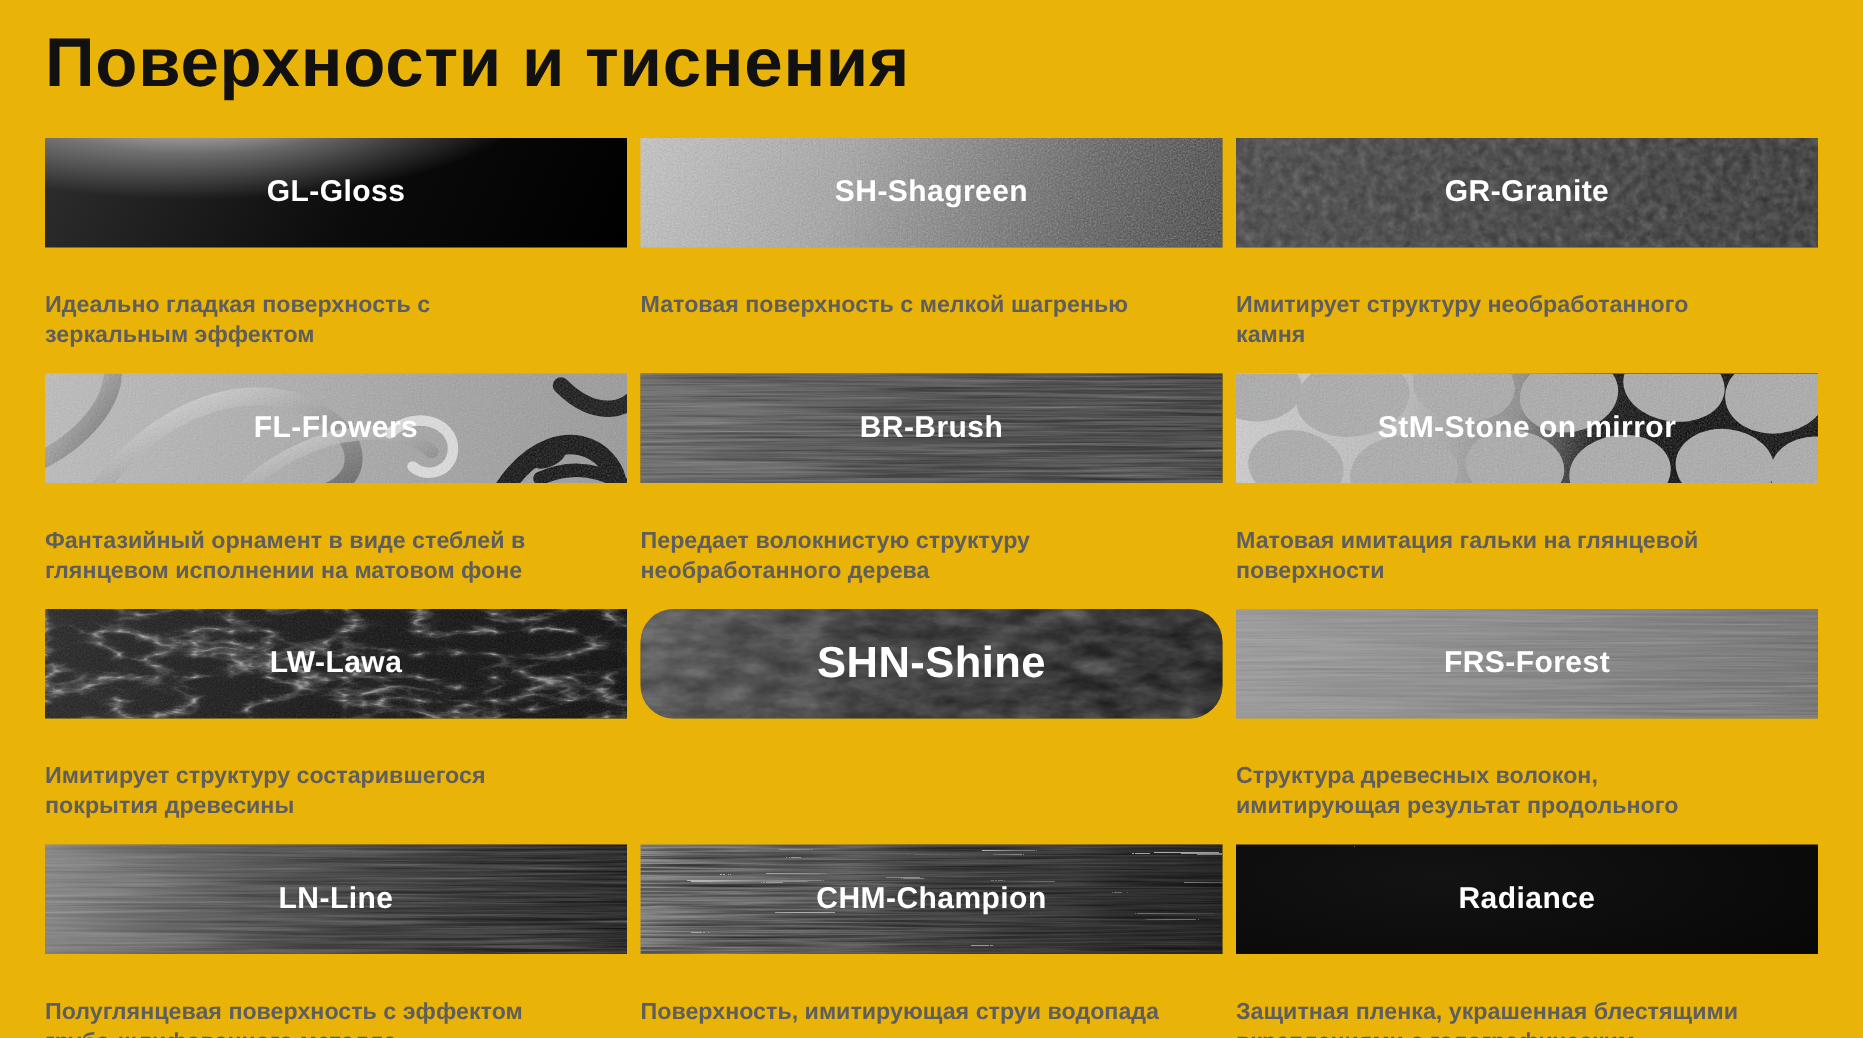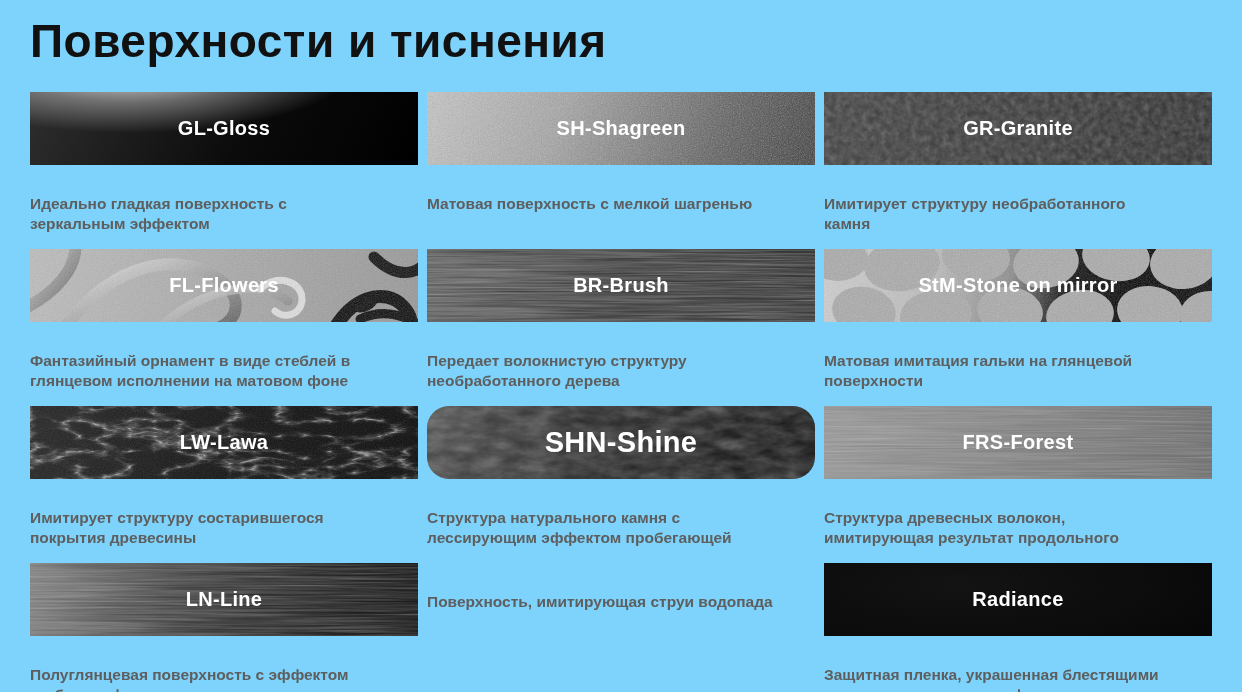--- a/index.html
+++ b/index.html
@@ -6,21 +6,21 @@
     margin: 0;
     padding: 0;
     background: #ffffff;
     font-family: "Liberation Sans", sans-serif;
   }
   .page {
     position: relative;
     width: 1242px;
     height: 692px;
     overflow: hidden;
-    background: #7dd3fc;
+    background: #eab308;
   }
   .page-title {
     margin: 14px 0 0 30px;
     font-size: 46px;
     line-height: 54px;
     font-weight: bold;
     letter-spacing: 0.5px;
     color: #111111;
   }
   .grid {
@@ -254,22 +254,20 @@
     </div>
 
     <div class="cell">
       <div class="swatch t-shine">
         <svg class="tex">
           <rect width="100%" height="100%" filter="url(#f-blotch)" opacity="0.45"></rect>
           <rect width="100%" height="100%" filter="url(#f-speck-fine)" opacity="0.9"></rect>
         </svg>
         <span class="label big">SHN-Shine</span>
       </div>
-      <div class="desc">Структура натурального камня с
-лессирующим эффектом пробегающей</div>
     </div>
 
     <div class="cell">
       <div class="swatch t-forest">
         <svg class="tex">
           <rect width="100%" height="100%" filter="url(#f-hstreak)" opacity="0.42"></rect>
           <rect width="100%" height="100%" filter="url(#f-hstreak-fine)" opacity="0.2"></rect>
         </svg>
         <span class="label">FRS-Forest</span>
       </div>
@@ -283,20 +281,27 @@
           <rect width="100%" height="100%" filter="url(#f-hstreak)" opacity="0.5"></rect>
           <rect width="100%" height="100%" filter="url(#f-speck-fine)" opacity="0.25"></rect>
         </svg>
         <span class="label">LN-Line</span>
       </div>
       <div class="desc">Полуглянцевая поверхность с эффектом
 грубо-шлифованного металла</div>
     </div>
 
     <div class="cell">
+      <div class="swatch t-champion">
+        <svg class="tex">
+          <rect width="100%" height="100%" filter="url(#f-hlines)" opacity="0.8"></rect>
+          <rect width="100%" height="100%" filter="url(#f-hstreak-fine)" opacity="0.25"></rect>
+        </svg>
+        <span class="label">CHM-Champion</span>
+      </div>
       <div class="desc">Поверхность, имитирующая струи водопада</div>
     </div>
 
     <div class="cell">
       <div class="swatch t-radiance">
         <svg class="tex">
           <rect width="100%" height="100%" filter="url(#f-speck-fine)" opacity="0.95"></rect>
         </svg>
         <span class="label">Radiance</span>
       </div>

